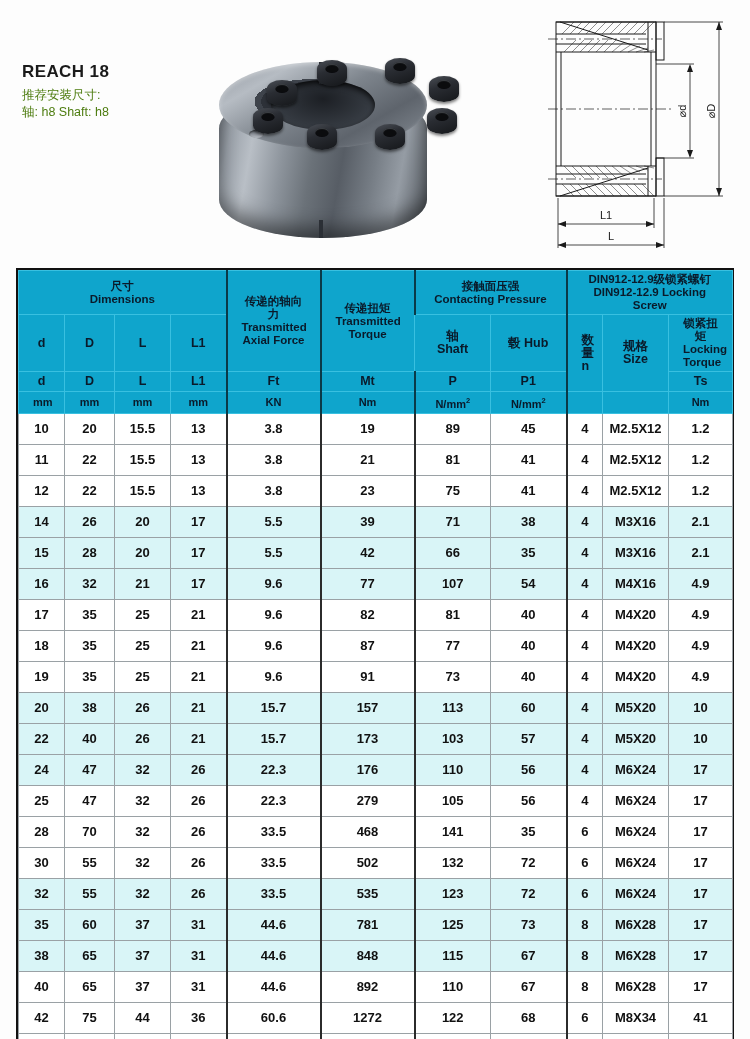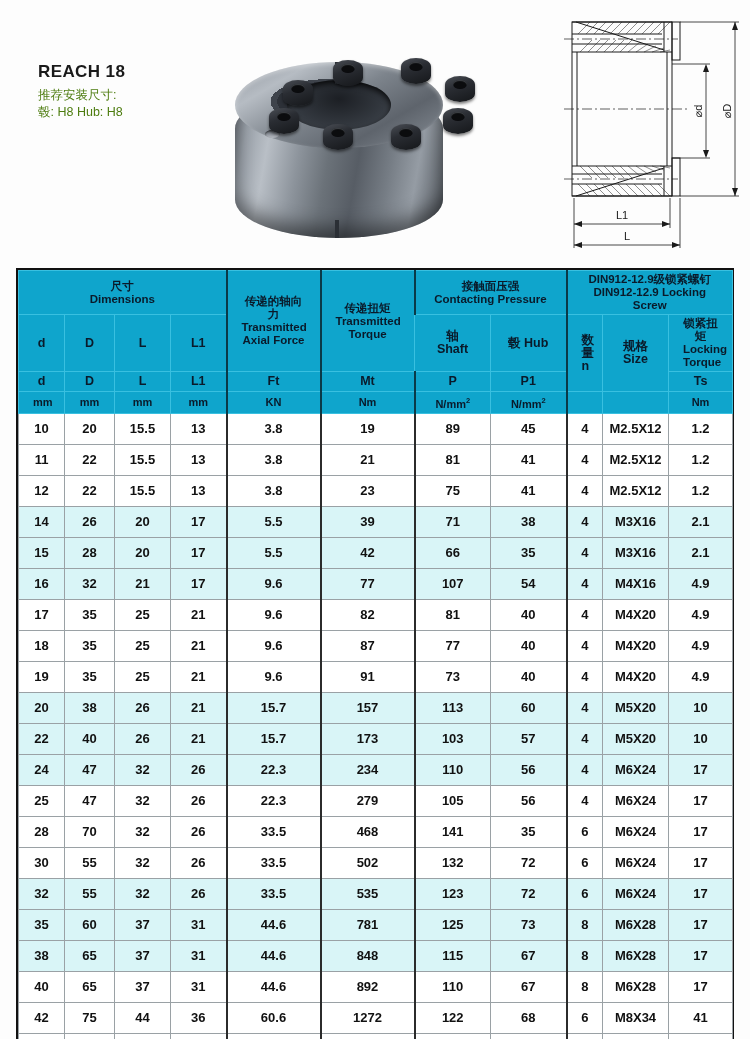--- a/index.html
+++ b/index.html
@@ -12,21 +12,21 @@
   }
   #page {
     position: relative;
     width: 750px; height: 1039px;
     background: #fdfdfd;
   }
 
   
   #top {
     position: absolute;
-    left: 16px; top: 0;
+    left: 0; top: 0;
     width: 614px; height: 262px;
   }
 
   
   #titleblock {
     position: absolute;
     left: 22px; top: 62px;
     width: 190px;
   }
   #titleblock .prodname {
@@ -178,21 +178,21 @@
 </head>
 <body>
 
 <div id="page">
 
   <div id="top">
 
     <div id="titleblock">
       <div class="prodname">REACH 18</div>
       <div class="line">推荐安装尺寸:</div>
-      <div class="line">毂: H8 Hub: H8</div>
+      <div class="line">轴: h8 Shaft: h8</div>
     </div>
 
     <div id="photo">
       <div class="pbody"></div>
       <div class="ptop"></div>
       <div class="pbore"></div>
       <div class="pslot" style="left:122px; top:10px; width:5px; height:22px;"></div>
       <div class="pslot" style="left:122px; top:168px; width:4px; height:18px;"></div>
       <div class="hole" style="left:52px; top:78px;"></div>
       <div class="hole" style="left:182px; top:76px;"></div>
@@ -577,21 +577,21 @@
             <td class="gsep">4</td>
             <td class="sizecell">M5X20</td>
             <td>10</td>
           </tr>
           <tr class="alt">
             <td>24</td>
             <td>47</td>
             <td>32</td>
             <td>26</td>
             <td class="gsep">22.3</td>
-            <td class="gsep">234</td>
+            <td class="gsep">176</td>
             <td class="gsep">110</td>
             <td>56</td>
             <td class="gsep">4</td>
             <td class="sizecell">M6X24</td>
             <td>17</td>
           </tr>
           <tr>
             <td>25</td>
             <td>47</td>
             <td>32</td>

